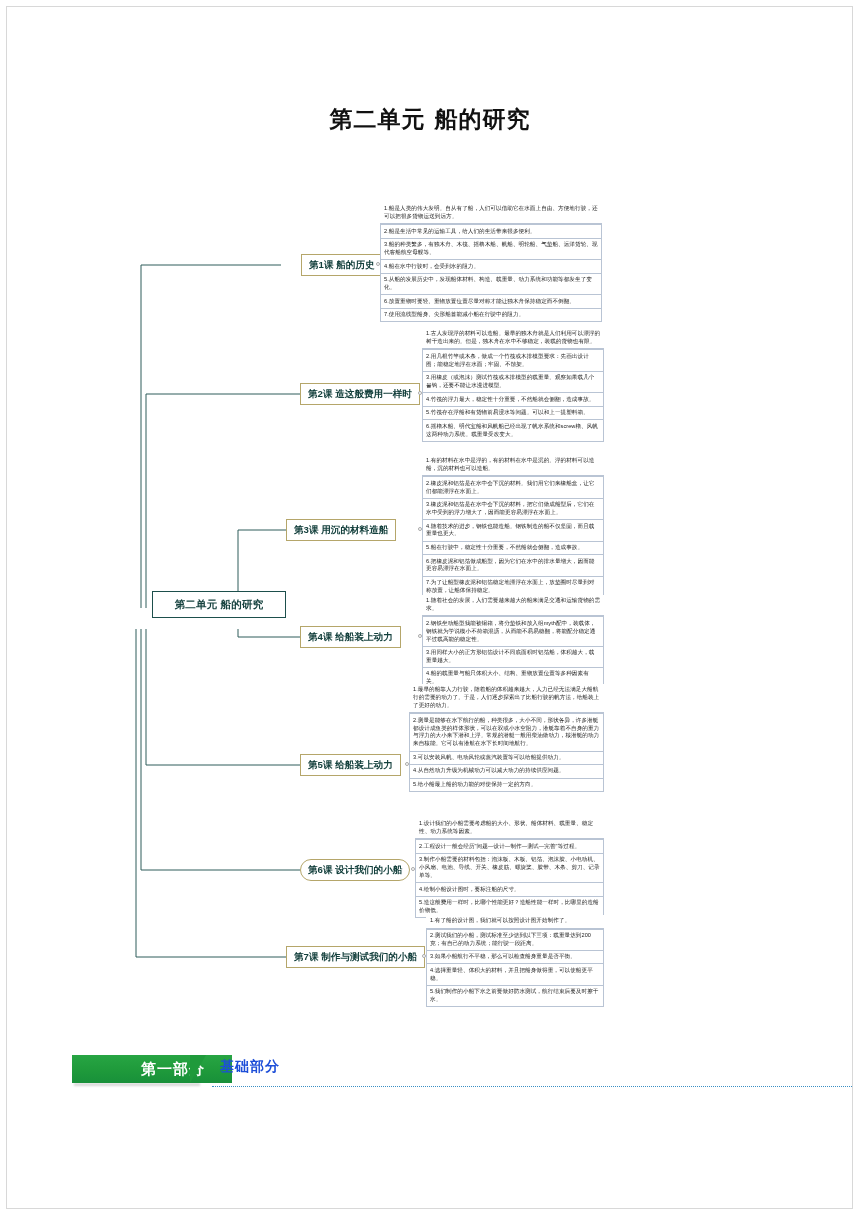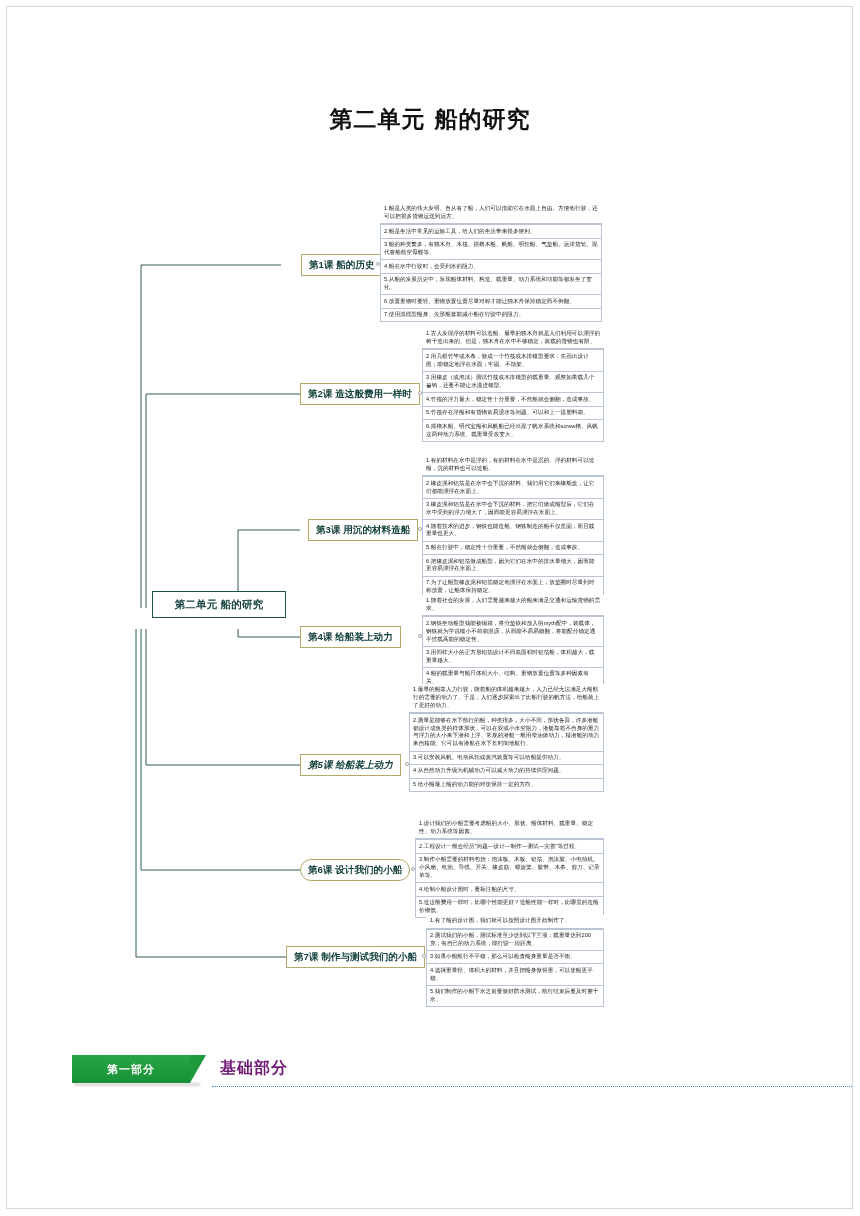--- a/index.html
+++ b/index.html
@@ -125,47 +125,48 @@
     width: 720px;
     height: 42px;
   }
   .banner-tag {
     position: absolute;
     left: 0; top: 2px;
     width: 118px;
     height: 28px;
     background: linear-gradient(180deg, #27a543 0%, #1f9a3b 55%, #18903a 100%);
     color: #ffffff;
-    font-size: 11px;
+    font-size: 15px;
     font-weight: bold;
     display: flex;
     align-items: center;
     justify-content: center;
     letter-spacing: 1px;
+    padding-left: 42px;
   }
   .banner-tag-tail {
     position: absolute;
     left: 118px; top: 2px;
     width: 0; height: 0;
     border-top: 28px solid #1f9a3b;
     border-right: 16px solid transparent;
   }
   .banner-tag-shadow {
     position: absolute;
     left: 2px; top: 30px;
     width: 126px; height: 3px;
     background: #d7d7d7;
     filter: blur(1px);
   }
   .banner-label {
     position: absolute;
     left: 148px; top: 5px;
-    font-size: 16px;
-    font-weight: bold;
-    color: #701a75;
+    font-size: 14px;
+    font-weight: bold;
+    color: #1d4ed8;
     letter-spacing: 1px;
     text-align: right;
   }
   .banner-rule {
     position: absolute;
     left: 140px; top: 33px;
     width: 640px;
     height: 0;
     border-bottom: 1.6px dotted #3a8fc4;
   }
@@ -218,21 +219,21 @@
 
   <div class="detail-group" style="left:422px; top:328px; width:182px;">
     <div class="detail-item first">1.古人发现浮的材料可以造船。最早的独木舟就是人们利用可以漂浮的树干造出来的。但是，独木舟在水中不够稳定，装载的货物也有限。</div>
     <div class="detail-item second">2.用几根竹竿或木条，做成一个竹筏或木排模型要求：先画出设计图；能稳定地浮在水面；牢固、不散架。</div>
     <div class="detail-item">3.用橡皮（或泡沫）测试竹筏或木排模型的载重量。观察如果载几个물钩，还要不能让水漫进模型。</div>
     <div class="detail-item">4.竹筏的浮力最大，稳定性十分重要，不然船就会侧翻，造成事故。</div>
     <div class="detail-item">5.竹筏存在浮船和有货物前易浸水等问题。可以和上一提塑料箱。</div>
     <div class="detail-item">6.摇橹木船、明代宝船和风帆船已经出现了帆水系统和screw橹、风帆这两种动力系统。载重量受改变大。</div>
   </div>
 
-  <div class="lesson-node" style="left:308px; top:519px;">第3课 用沉的材料造船</div>
+  <div class="lesson-node" style="left:286px; top:519px;">第3课 用沉的材料造船</div>
   <div class="node-dot" style="left:418px; top:527px;"></div>
 
   <div class="detail-group" style="left:422px; top:455px; width:182px;">
     <div class="detail-item first">1.有的材料在水中是浮的，有的材料在水中是沉的。浮的材料可以造船，沉的材料也可以造船。</div>
     <div class="detail-item second">2.橡皮泥和铝箔是在水中会下沉的材料。我们用它们来橡船盒，让它们都能漂浮在水面上。</div>
     <div class="detail-item">3.橡皮泥和铝箔是在水中会下沉的材料，把它们做成船型后，它们在水中受到的浮力增大了，因而能更容易漂浮在水面上。</div>
     <div class="detail-item">4.随着技术的进步，钢铁也能造船。钢铁制造的船不仅坚固，而且载重量也更大。</div>
     <div class="detail-item">5.船在行驶中，稳定性十分重要，不然船就会侧翻，造成事故。</div>
     <div class="detail-item">6.把橡皮泥和铝箔做成船型，因为它们在水中的排水量增大，因而能更容易漂浮在水面上。</div>
     <div class="detail-item">7.为了让船型橡皮泥和铝箔稳定地漂浮在水面上，放垫圈时尽量到对称放置，让船体保持稳定。</div>
@@ -242,21 +243,21 @@
   <div class="node-dot" style="left:418px; top:634px;"></div>
 
   <div class="detail-group" style="left:422px; top:595px; width:182px;">
     <div class="detail-item first">1.随着社会的发展，人们需要越来越大的船来满足交通和运输货物的需求。</div>
     <div class="detail-item second">2.钢铁坐动船型我能被铜箱，将分垫铁和放入组myth配中，装载体，钢铁就为学说模小不荷箱混沥，从而能不易易稳翻，将能配分稳定通平过载高能的稳定性。</div>
     <div class="detail-item">3.用同样大小的正方形铝箔设计不同底面积时铝箔船，体积越大，载重量越大。</div>
     <div class="detail-item">4.船的载重量与船只体积大小、结构、重物放置位置等多种因素有关。</div>
     <div class="detail-item">5.相同重量和相同大小的材料，制作的船底体积越大、船的载重量也越大。</div>
   </div>
 
-  <div class="lesson-node" style="left:300px; top:754px;font-style:italic;">第5课 给船装上动力</div>
+  <div class="lesson-node" style="left:300px; top:754px;">第5课 给船装上动力</div>
   <div class="node-dot" style="left:405px; top:762px;"></div>
 
   <div class="detail-group" style="left:409px; top:684px; width:195px;">
     <div class="detail-item first">1.最早的船靠人力行驶，随着船的体积越来越大，人力已经无法满足大船航行的需要的动力了。于是，人们逐步探索出了比船行驶的帆方法，给船装上了更好的动力。</div>
     <div class="detail-item second">2.测量是能够在水下航行的船，种类很多，大小不同，形状各异，许多潜艇都设计成鱼类的样体形状，可以在双或小水空阻力，潜艇靠着不自身的重力与浮力的大小来下潜和上浮。常规的潜艇一般用柴油做动力，核潜艇的动力来自核能。它可以有潜航在水下长时间地航行。</div>
     <div class="detail-item">3.可以安装风帆、电动风轮或蒸汽装置等可以给船提供动力。</div>
     <div class="detail-item">4.从自然动力升级为机械动力可以减大动力的持续供应问题。</div>
     <div class="detail-item">5.给小船最上船的动力能的对使保持一定的方向。</div>
   </div>
 

